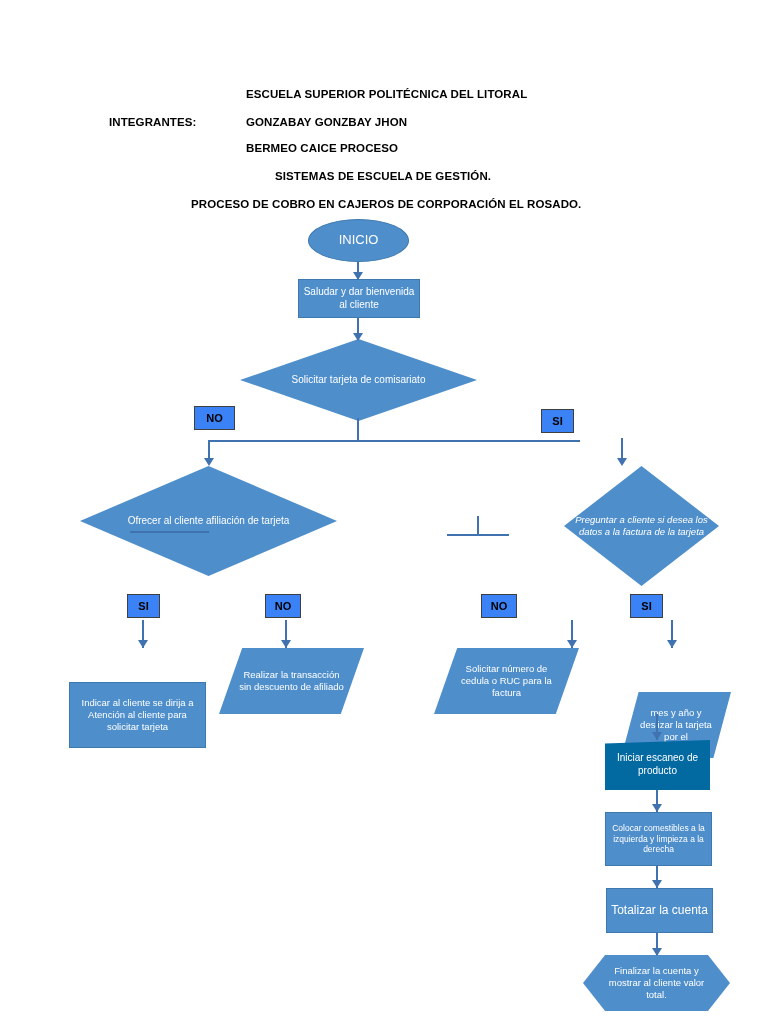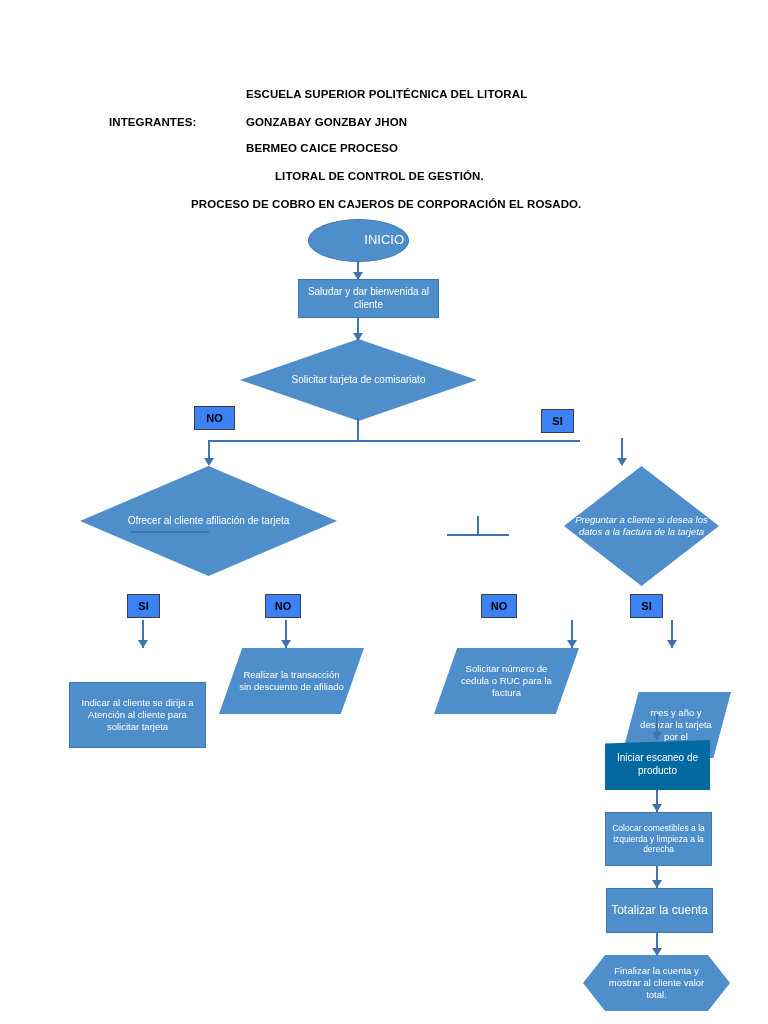--- a/index.html
+++ b/index.html
@@ -47,21 +47,20 @@
     padding: 0 4px;
     width: 100%;
   }
 
   
   .s-ellipse {
     background: #4E8ECB;
     border: 1px solid #3D78AE;
     border-radius: 50%;
     font-size: 13px;
-    text-align: right;
   }
 
   
   .s-rect {
     background: #4E8ECB;
     border: 1px solid #3D78AE;
   }
 
   
   .s-diamond {
@@ -142,32 +141,32 @@
 <div id="page">
 
   <div class="hdr" style="left:246px; top:88px;">ESCUELA SUPERIOR POLITÉCNICA DEL LITORAL</div>
 
   <div class="hdr" style="left:109px; top:116px;">INTEGRANTES:</div>
 
   <div class="hdr" style="left:246px; top:116px;">GONZABAY GONZBAY JHON</div>
 
   <div class="hdr" style="left:246px; top:142px;">BERMEO CAICE PROCESO</div>
 
-  <div class="hdr" style="left:275px; top:170px;">LITORAL DE CONTROL DE GESTIÓN.</div>
+  <div class="hdr" style="left:275px; top:170px;">SISTEMAS DE ESCUELA DE GESTIÓN.</div>
 
   <div class="hdr" style="left:191px; top:198px;">PROCESO DE COBRO EN CAJEROS DE CORPORACIÓN EL ROSADO.</div>
 
   <div class="shape s-ellipse" style="left:308px; top:219px; width:101px; height:43px;">
     <span class="txt">INICIO</span>
   </div>
 
   <div class="vline" style="left:357px; top:262px; height:17px;"></div>
   <div class="arrowhead" style="left:353px; top:272px;"></div>
 
-  <div class="shape s-rect" style="left:298px; top:279px; width:141px; height:39px;">
+  <div class="shape s-rect" style="left:298px; top:279px; width:122px; height:39px;">
     <span class="txt">Saludar y dar bienvenida al cliente</span>
   </div>
 
   <div class="vline" style="left:357px; top:318px; height:22px;"></div>
   <div class="arrowhead" style="left:353px; top:333px;"></div>
 
   <div class="shape s-diamond" style="left:240px; top:339px; width:237px; height:82px;">
     <span class="txt">Solicitar tarjeta de comisariato</span>
   </div>
 

